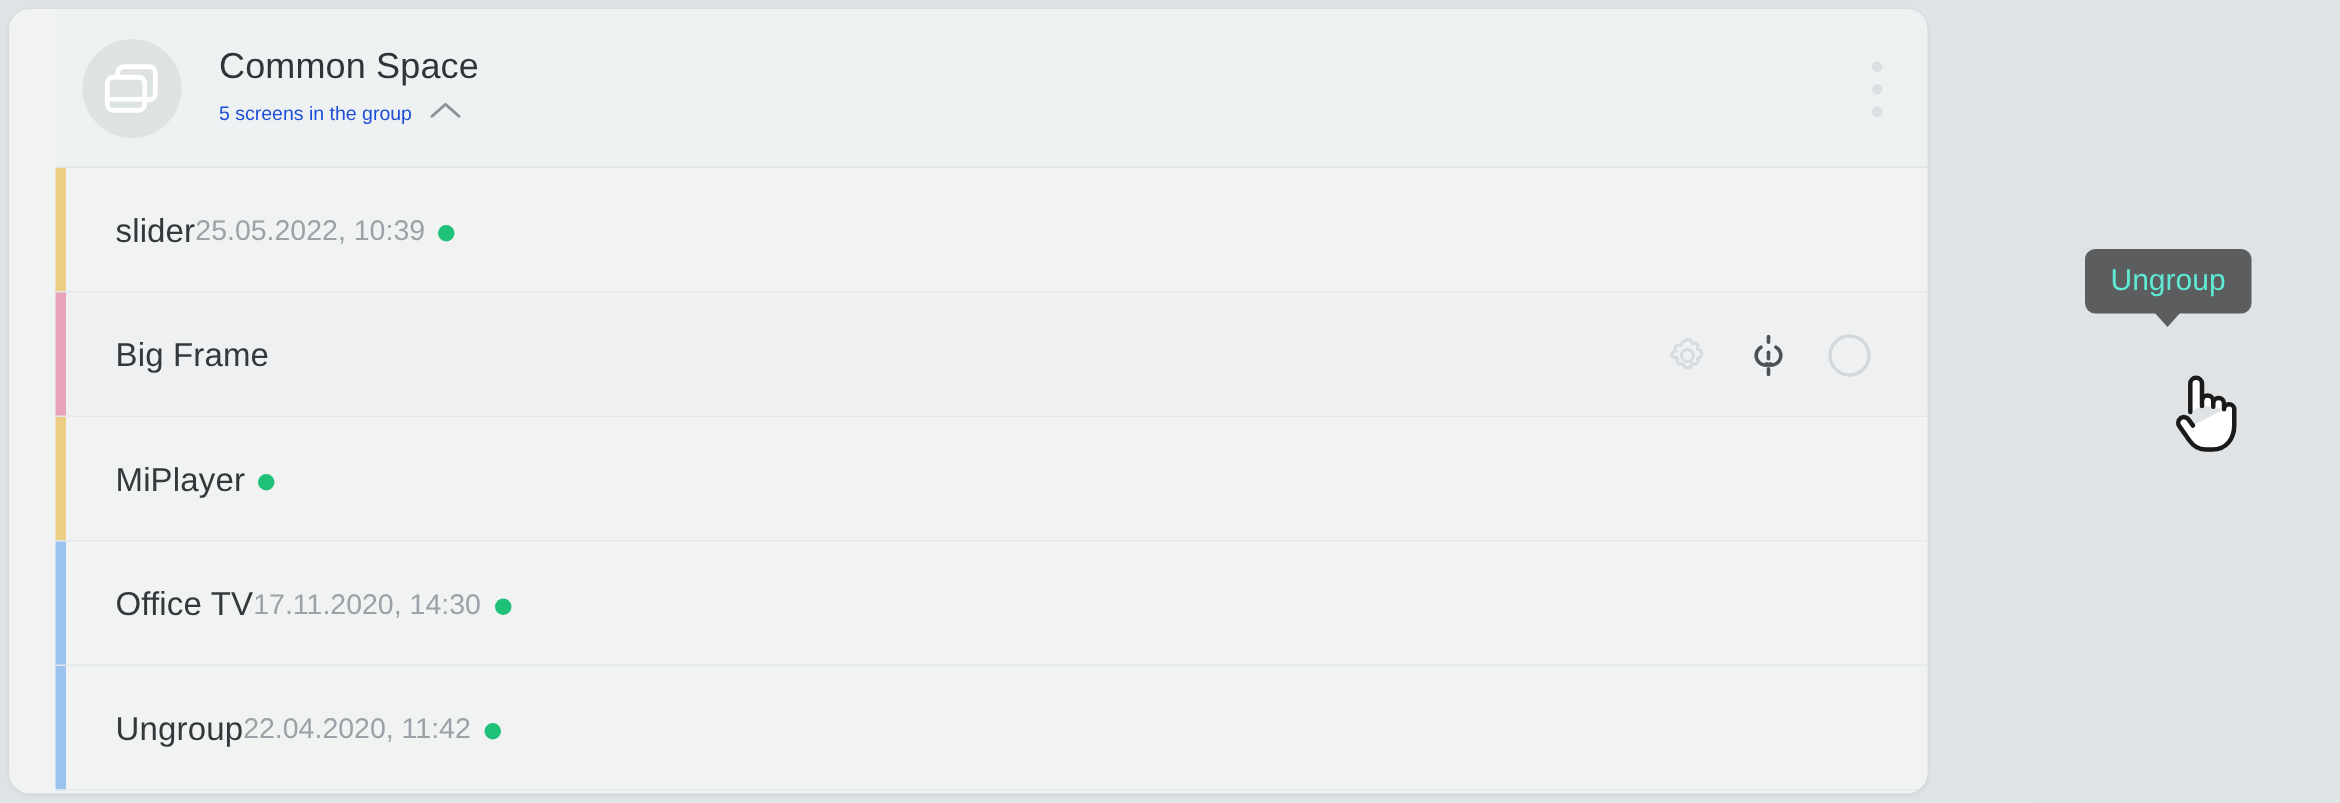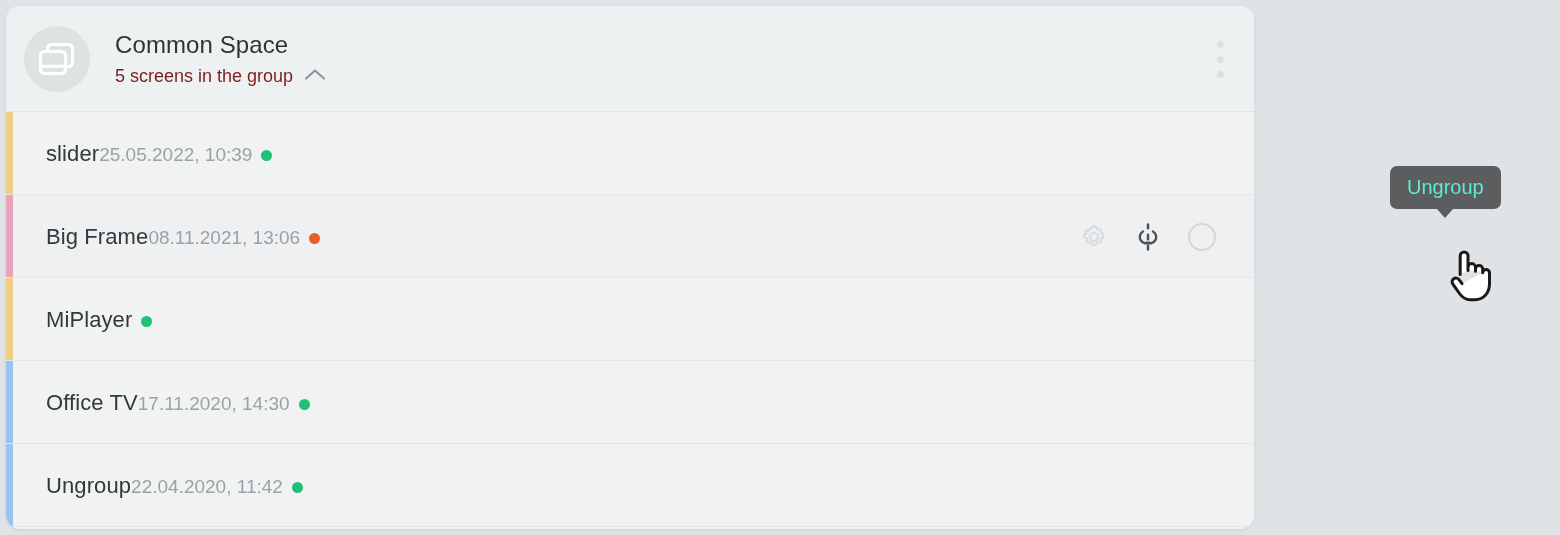--- a/index.html
+++ b/index.html
@@ -19,20 +19,21 @@
   .card {
     position: absolute;
     left: 6px;
     top: 6px;
     width: 1248px;
     height: 523px;
     background: #f1f3f3;
     border-radius: 14px;
     overflow: hidden;
     box-shadow: 0 1px 3px rgba(60,72,80,.10);
+    padding-left: 31px;
   }
 
   
   .group-header {
     position: relative;
     height: 106px;
     background: #eef1f1;
     box-sizing: border-box;
     display: flex;
     align-items: center;
@@ -68,22 +69,22 @@
     color: #2f3437;
     line-height: 30px;
     letter-spacing: .1px;
   }
   .group-sub-wrap {
     display: flex;
     align-items: center;
     margin-top: 4px;
   }
   .group-sub {
-    font-size: 18px;
-    color: #7f1d1d;
+    font-size: 13px;
+    color: #1d4ed8;
     line-height: 24px;
   }
   .chev {
     margin-left: 11px;
     display: block;
   }
 
   .header-menu {
     position: absolute;
     right: 22px;
@@ -256,24 +257,20 @@
           <span class="row-date">25.05.2022, 10:39</span>
           <span class="status-dot" style="background:#1fc078"></span>
         </div>
       </div>
     </div>
 
     <div class="row hovered">
       <span class="row-bar" style="background:#eaa3bc"></span>
       <div class="row-main">
         <div class="row-name">Big Frame</div>
-        <div class="row-sub-wrap">
-          <span class="row-date">08.11.2021, 13:06</span>
-          <span class="status-dot" style="background:#ec5b2c"></span>
-        </div>
       </div>
 
       <div class="row-actions">
 
         <span class="action-btn">
           <svg width="28" height="28" viewBox="0 0 28 28" fill="none">
             <path d="M14 3.2l2.2.75.95 2.2 2.3-.5 1.65 1.65-.5 2.3 2.2.95.75 2.2-.75 2.2-2.2.95.5 2.3-1.65 1.65-2.3-.5-.95 2.2-2.2.75-2.2-.75-.95-2.2-2.3.5-1.65-1.65.5-2.3-2.2-.95L3.2 14l.75-2.2 2.2-.95-.5-2.3L7.3 6.9l2.3.5.95-2.2L14 3.2z" stroke="#d7dbdd" stroke-width="2" stroke-linejoin="round"></path>
             <circle cx="14" cy="14" r="4" stroke="#d7dbdd" stroke-width="2"></circle>
           </svg>
         </span>

